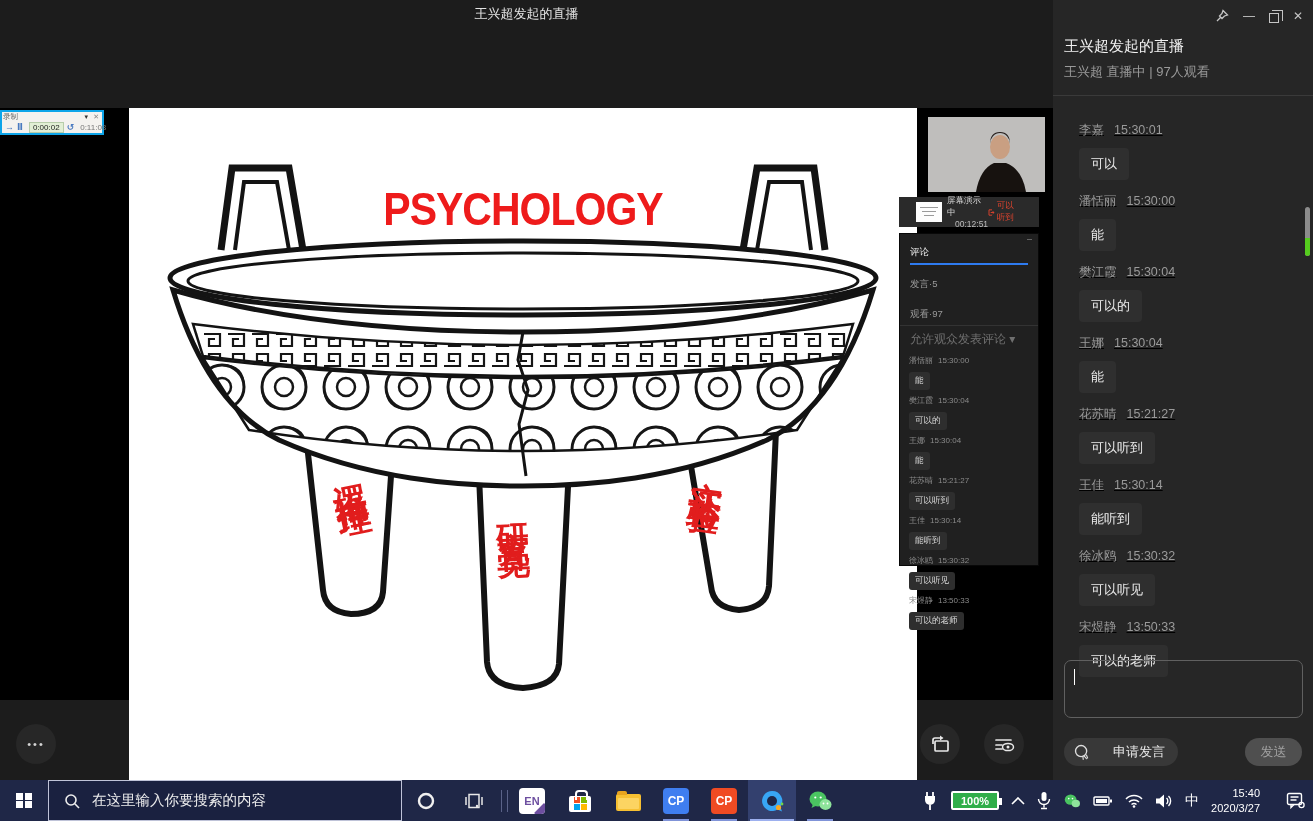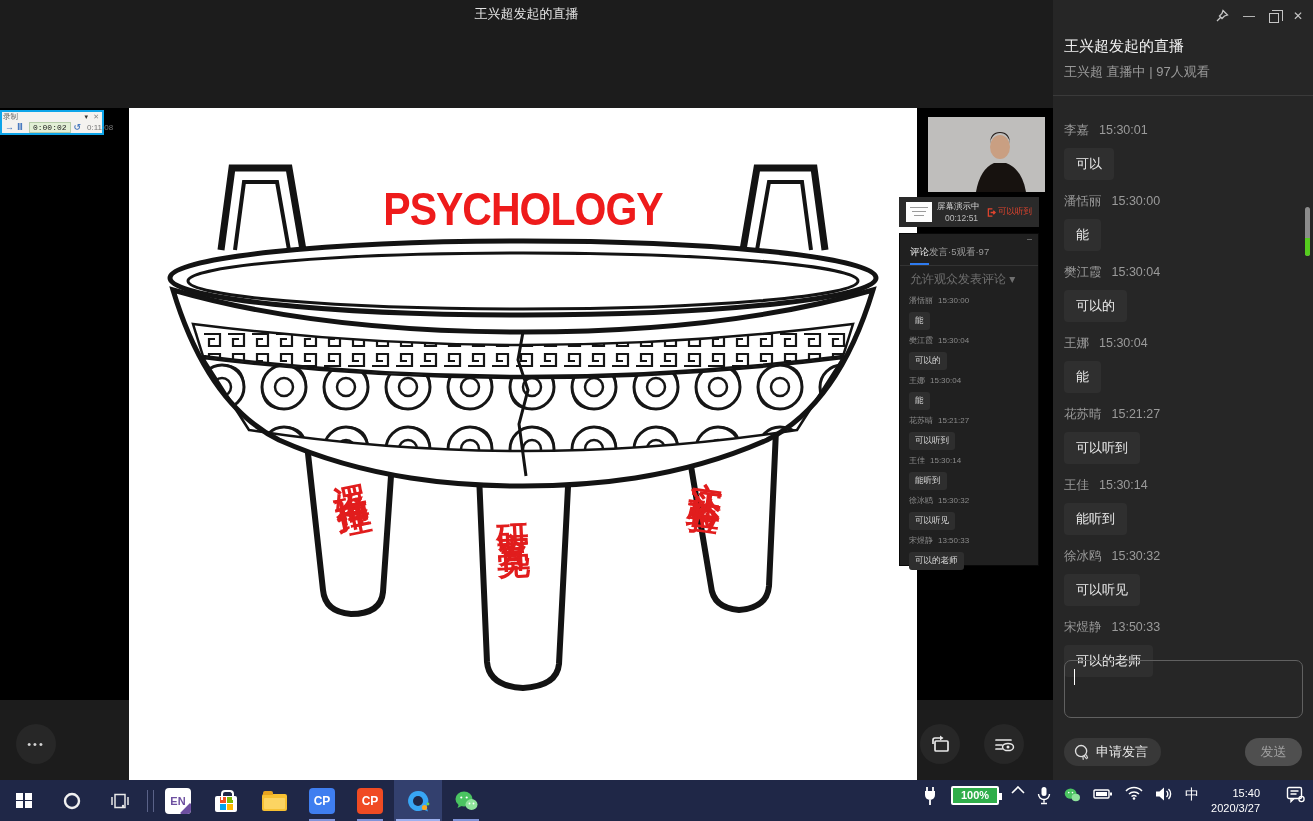--- a/index.html
+++ b/index.html
@@ -23,39 +23,39 @@
   
   .rec-toolbar { position:absolute; left:0; top:110px; width:104px; height:25px; background:#f4f2ef;
                  border:2px solid #0ea5e9; z-index:5; font-size:8px; color:#444; }
   .rec-r1 { display:flex; align-items:center; height:9px; padding:0 3px; }
   .rec-title { font-size:7.5px; color:#666; margin-left:-2px; }
   .rec-sp { flex:1; }
   .rec-caret { font-size:7px; color:#333; margin-right:5px; }
   .rec-close { font-size:7px; color:#888; }
   .rec-r2 { display:flex; align-items:center; height:12px; padding:0 3px; gap:3px; }
   .rec-btn { color:#4a7ac0; font-size:9px; font-weight:bold; line-height:1; }
-  .rec-elapsed { background:#e2efd5; border:1px solid #b7cdaa; color:#222; font-size:8px; padding:0 3px;font-family:Liberation Mono, monospace; }
+  .rec-elapsed { background:#e2efd5; border:1px solid #b7cdaa; color:#222; font-size:8px; padding:0 3px; }
   .rec-total { color:#777; font-size:8px; }
   .rec-div { width:1px; height:9px; background:#ccc; }
 
   
   .video { position:absolute; left:928px; top:9px; width:117px; height:75px; background:#bfbebc; }
 
   
   .preview { position:absolute; left:899px; top:89px; width:140px; height:369px; }
-  .pv-top { position:relative; height:30px; background:#2a2a2a; display:flex; align-items:center; padding:0 7px; }
+  .pv-top { position:relative; height:30px; background:#2a2a2a; display:flex; align-items:center; padding:0 17px; }
   .pv-thumb { width:26px; height:20px; background:#fdfdfd; position:relative; flex:none; }
   .pv-thumb i { position:absolute; background:#9a9a9a; height:1px; }
   .pv-info { margin-left:5px; flex:1; }
   .pv-status { font-size:8.5px; color:#d8d8d8; }
   .pv-timer { font-size:8.5px; color:#bdbdbd;margin-left:8px; }
   .pv-exit { display:flex; align-items:center; gap:2px; color:#e0442e; font-size:8.5px; }
   .pv-chat { position:absolute; left:0; top:36px; width:140px; height:333px; background:#202020; border:1px solid #080808; }
   .pv-min { text-align:right; color:#8a8a8a; font-size:9px; padding:1px 6px 0; line-height:8px; }
-  .pv-tabs { display:flex; padding:3px 10px 0; }
+  .pv-tabs { display:flex; gap:13px; padding:3px 10px 0;flex-direction:column; }
   .pv-tab { font-size:9.5px; color:#9a9a9a; padding-bottom:4px; }
   .pv-tab.active { color:#f0f0f0; border-bottom:2px solid #2e7bf0; }
   .pv-hr { height:1px; background:#333; }
   .pv-allow { font-size:12px; color:#6f6f6f; padding:5px 10px 2px; }
   .pvm-head { font-size:8px; color:#8a8a8a; margin:5px 9px 3px; }
   .pvm-time { margin-left:5px; }
   .pvm-bubble { display:inline-block; margin:0 9px; background:#2e2e2e; color:#dcdcdc; font-size:8.5px;
                 padding:3px 6px; border-radius:3px; }
 
   
@@ -66,35 +66,35 @@
   
   .sidebar { position:absolute; left:1053px; top:0; width:260px; height:780px; background:#262626; }
   .win-controls { position:absolute; top:8px; right:10px; display:flex; gap:14px; align-items:center; color:#c5c5c5; }
   .wc-glyph { font-size:12px; line-height:16px; }
   .wc-restore { width:10px; height:10px; border:1px solid #c5c5c5; position:relative; margin-top:3px; }
   .wc-restore:before { content:''; position:absolute; left:2px; top:-4px; width:10px; height:10px;
                        border:1px solid #c5c5c5; border-left:none; border-bottom:none; }
   .sb-title { position:absolute; top:37px; left:11px; font-size:15px; color:#f2f2f2; }
   .sb-sub { position:absolute; top:63px; left:11px; font-size:13px; color:#9a9a9a; }
   .sb-hr { position:absolute; top:95px; left:0; width:260px; height:1px; background:#3a3a3a; }
-  .sb-msgs { position:absolute; top:122px; left:11px; right:16px; }
+  .sb-msgs { position:absolute; top:122px; left:26px; right:16px;text-decoration:underline; }
   .m-row { margin-bottom:13px; }
   .m-head { font-size:12.5px; color:#9a9a9a; margin-bottom:9px; }
   .m-time { margin-left:10px; }
   .m-bubble { display:inline-block; background:#2f2f2f; color:#ebebeb; font-size:13px;
               padding:7px 12px; border-radius:4px; }
   .sb-scroll { position:absolute; right:3px; top:207px; width:5px; height:49px; border-radius:3px;
                background:#8c8c8c; overflow:hidden; }
   .sb-scroll i { position:absolute; bottom:0; left:0; width:100%; height:18px; background:#55cc1e; }
   .sb-input { position:absolute; left:11px; top:660px; width:239px; height:58px;
               border:1px solid #606060; border-radius:7px; }
   .sb-cursor { position:absolute; left:9px; top:8px; width:1px; height:16px; background:#fff; }
   .pill { position:absolute; top:738px; height:28px; border-radius:14px; display:flex;
           align-items:center; justify-content:center; font-size:13px; }
-  .request-btn { left:11px; padding:0 13px 0 9px; background:#383838; color:#e8e8e8; gap:5px; }
+  .request-btn { left:11px; padding:0 13px 0 9px; background:#383838; color:#e8e8e8; gap:22px; }
   .send-btn { right:11px; width:57px; background:#4f4f4f; color:#a0a0a0; }
 
   
   .taskbar { position:absolute; left:0; top:780px; width:1313px; height:41px; background:#1f2747;
              display:flex; align-items:center; color:#fff; }
   .tb-start { width:48px; height:41px; display:flex; align-items:center; justify-content:center; }
   .win-logo { display:grid; grid-template-columns:7px 7px; grid-template-rows:7px 7px; gap:1.5px; }
   .win-logo i { background:#fff; }
   .tb-search { width:354px; height:41px; background:#1a2140; border:1px solid #bfc3d8; display:flex;
                align-items:center; gap:11px; padding-left:14px; color:#ededed; font-size:14.5px; }
@@ -115,21 +115,21 @@
                display:flex; align-items:center; justify-content:center; }
   .store-bag:before { content:''; position:absolute; top:-6px; left:6px; width:9px; height:8px;
                       border:2px solid #fff; border-bottom:none; border-radius:4px 4px 0 0; }
   .store-grid { display:grid; grid-template-columns:6px 6px; grid-template-rows:6px 6px; gap:1px; }
   .folder { position:relative; width:25px; height:17px; background:#f7c032; border-radius:2px; margin-top:4px; }
   .folder:before { content:''; position:absolute; top:-3px; left:1px; width:10px; height:4px;
                    background:#e8a41f; border-radius:2px 2px 0 0; }
   .folder:after { content:''; position:absolute; left:2px; top:4px; right:2px; bottom:2px;
                   background:#fcd462; border-radius:1px; }
   .tb-spacer { flex:1; }
-  .tray { display:flex; gap:12px; padding-right:8px; }
+  .tray { display:flex; align-items:center; gap:12px; padding-right:8px; }
   .battery-box { width:48px; height:19px; border:2px solid #fff; border-radius:2px; background:#2fae4a;
                  display:flex; align-items:center; justify-content:center; font-size:11px; font-weight:bold;
                  position:relative; }
   .battery-box:after { content:''; position:absolute; right:-5px; top:5px; width:3px; height:7px; background:#fff; }
   .ime { font-size:14px; }
   .clock { text-align:right; font-size:11px; line-height:15px; }
   svg.ticon { display:block; }
 </style>
 </head>
 <body>
@@ -359,20 +359,27 @@
 
   <div class="taskbar">
     <div class="tb-start">
       <span class="win-logo">
           <i></i>
           <i></i>
           <i></i>
           <i></i>
         </span>
     </div>
+    <div class="tb-search">
+      <svg class="ticon" width="18" height="18" viewBox="0 0 18 18">
+        <circle cx="8" cy="8" r="5" fill="none" stroke="#ededed" stroke-width="1.6"></circle>
+        <path d="M11.8 11.8 L16 16" stroke="#ededed" stroke-width="1.6"></path>
+      </svg>
+      <span>在这里输入你要搜索的内容</span>
+    </div>
     <div class="tb-cell">
       <svg class="ticon" width="20" height="20" viewBox="0 0 20 20">
         <circle cx="10" cy="10" r="7" fill="none" stroke="#f0f0f0" stroke-width="2.4"></circle>
       </svg>
     </div>
     <div class="tb-cell">
       <svg class="ticon" width="20" height="20" viewBox="0 0 20 20">
         <rect x="5" y="3.5" width="10" height="13" fill="none" stroke="#e8e8e8" stroke-width="1.5"></rect>
         <path d="M2 6 v8 M18 6 v8" stroke="#e8e8e8" stroke-width="1.5"></path>
         <circle cx="13" cy="15" r="1.2" fill="#e8e8e8"></circle>

